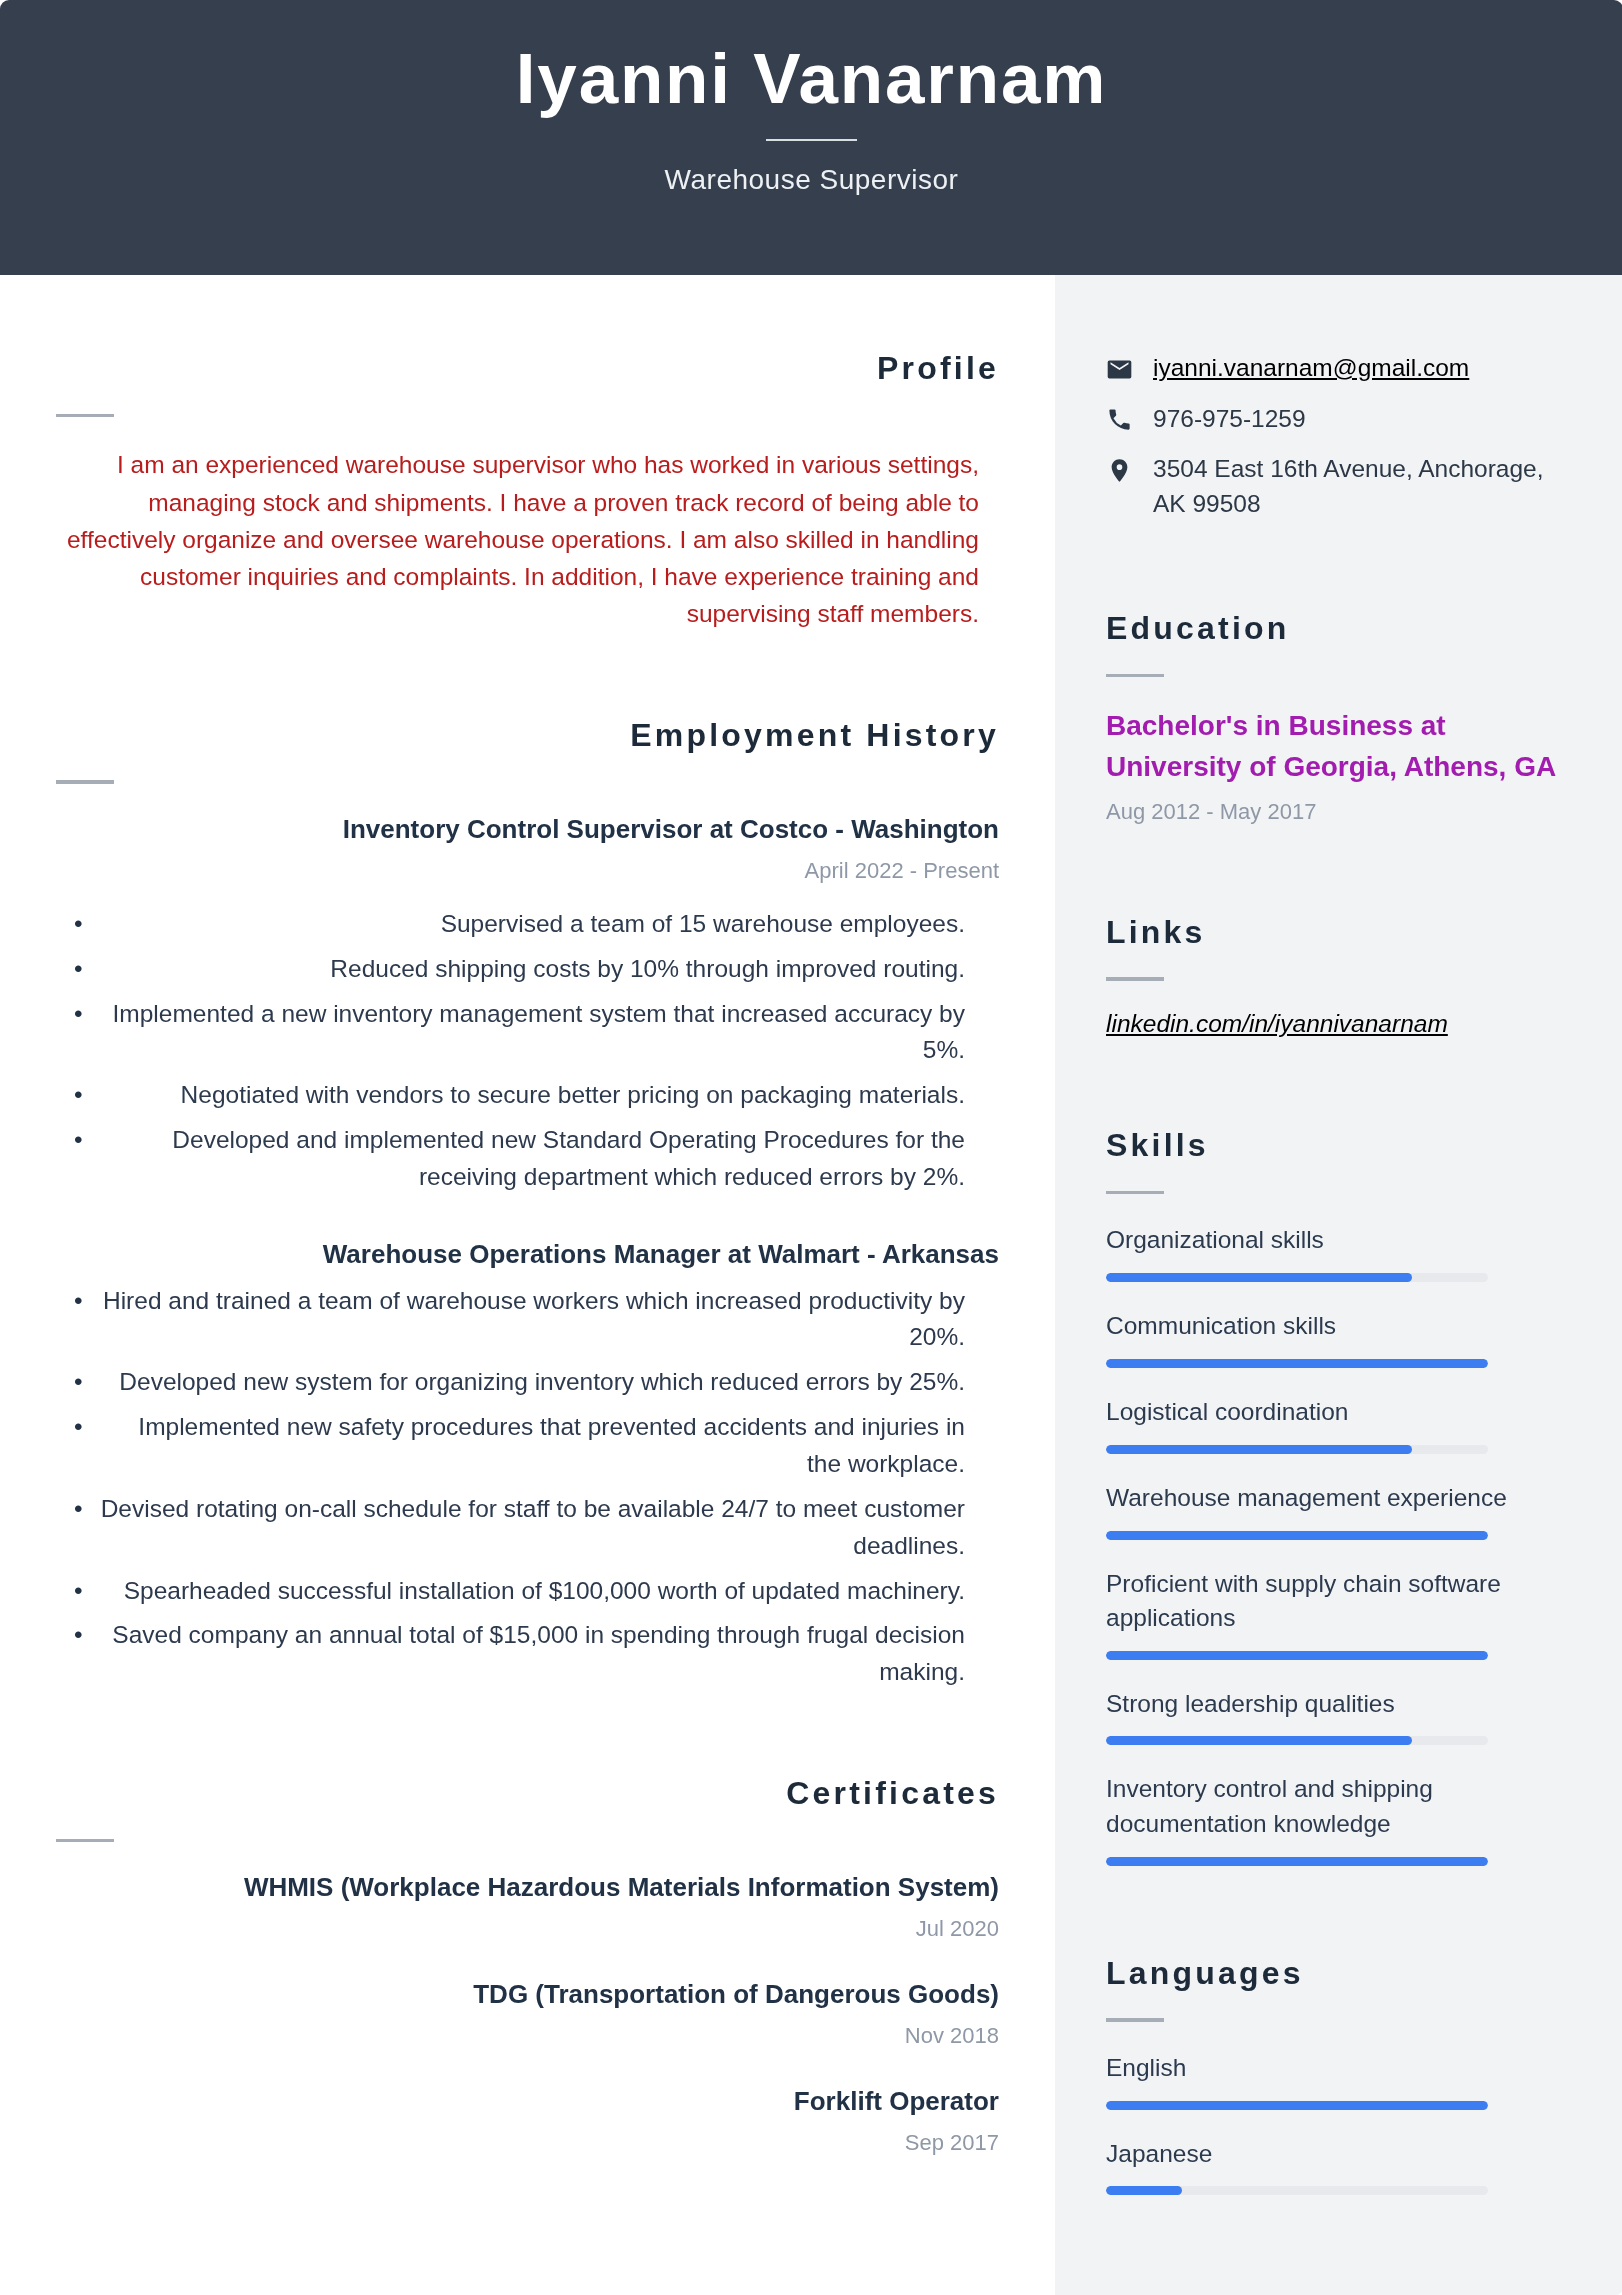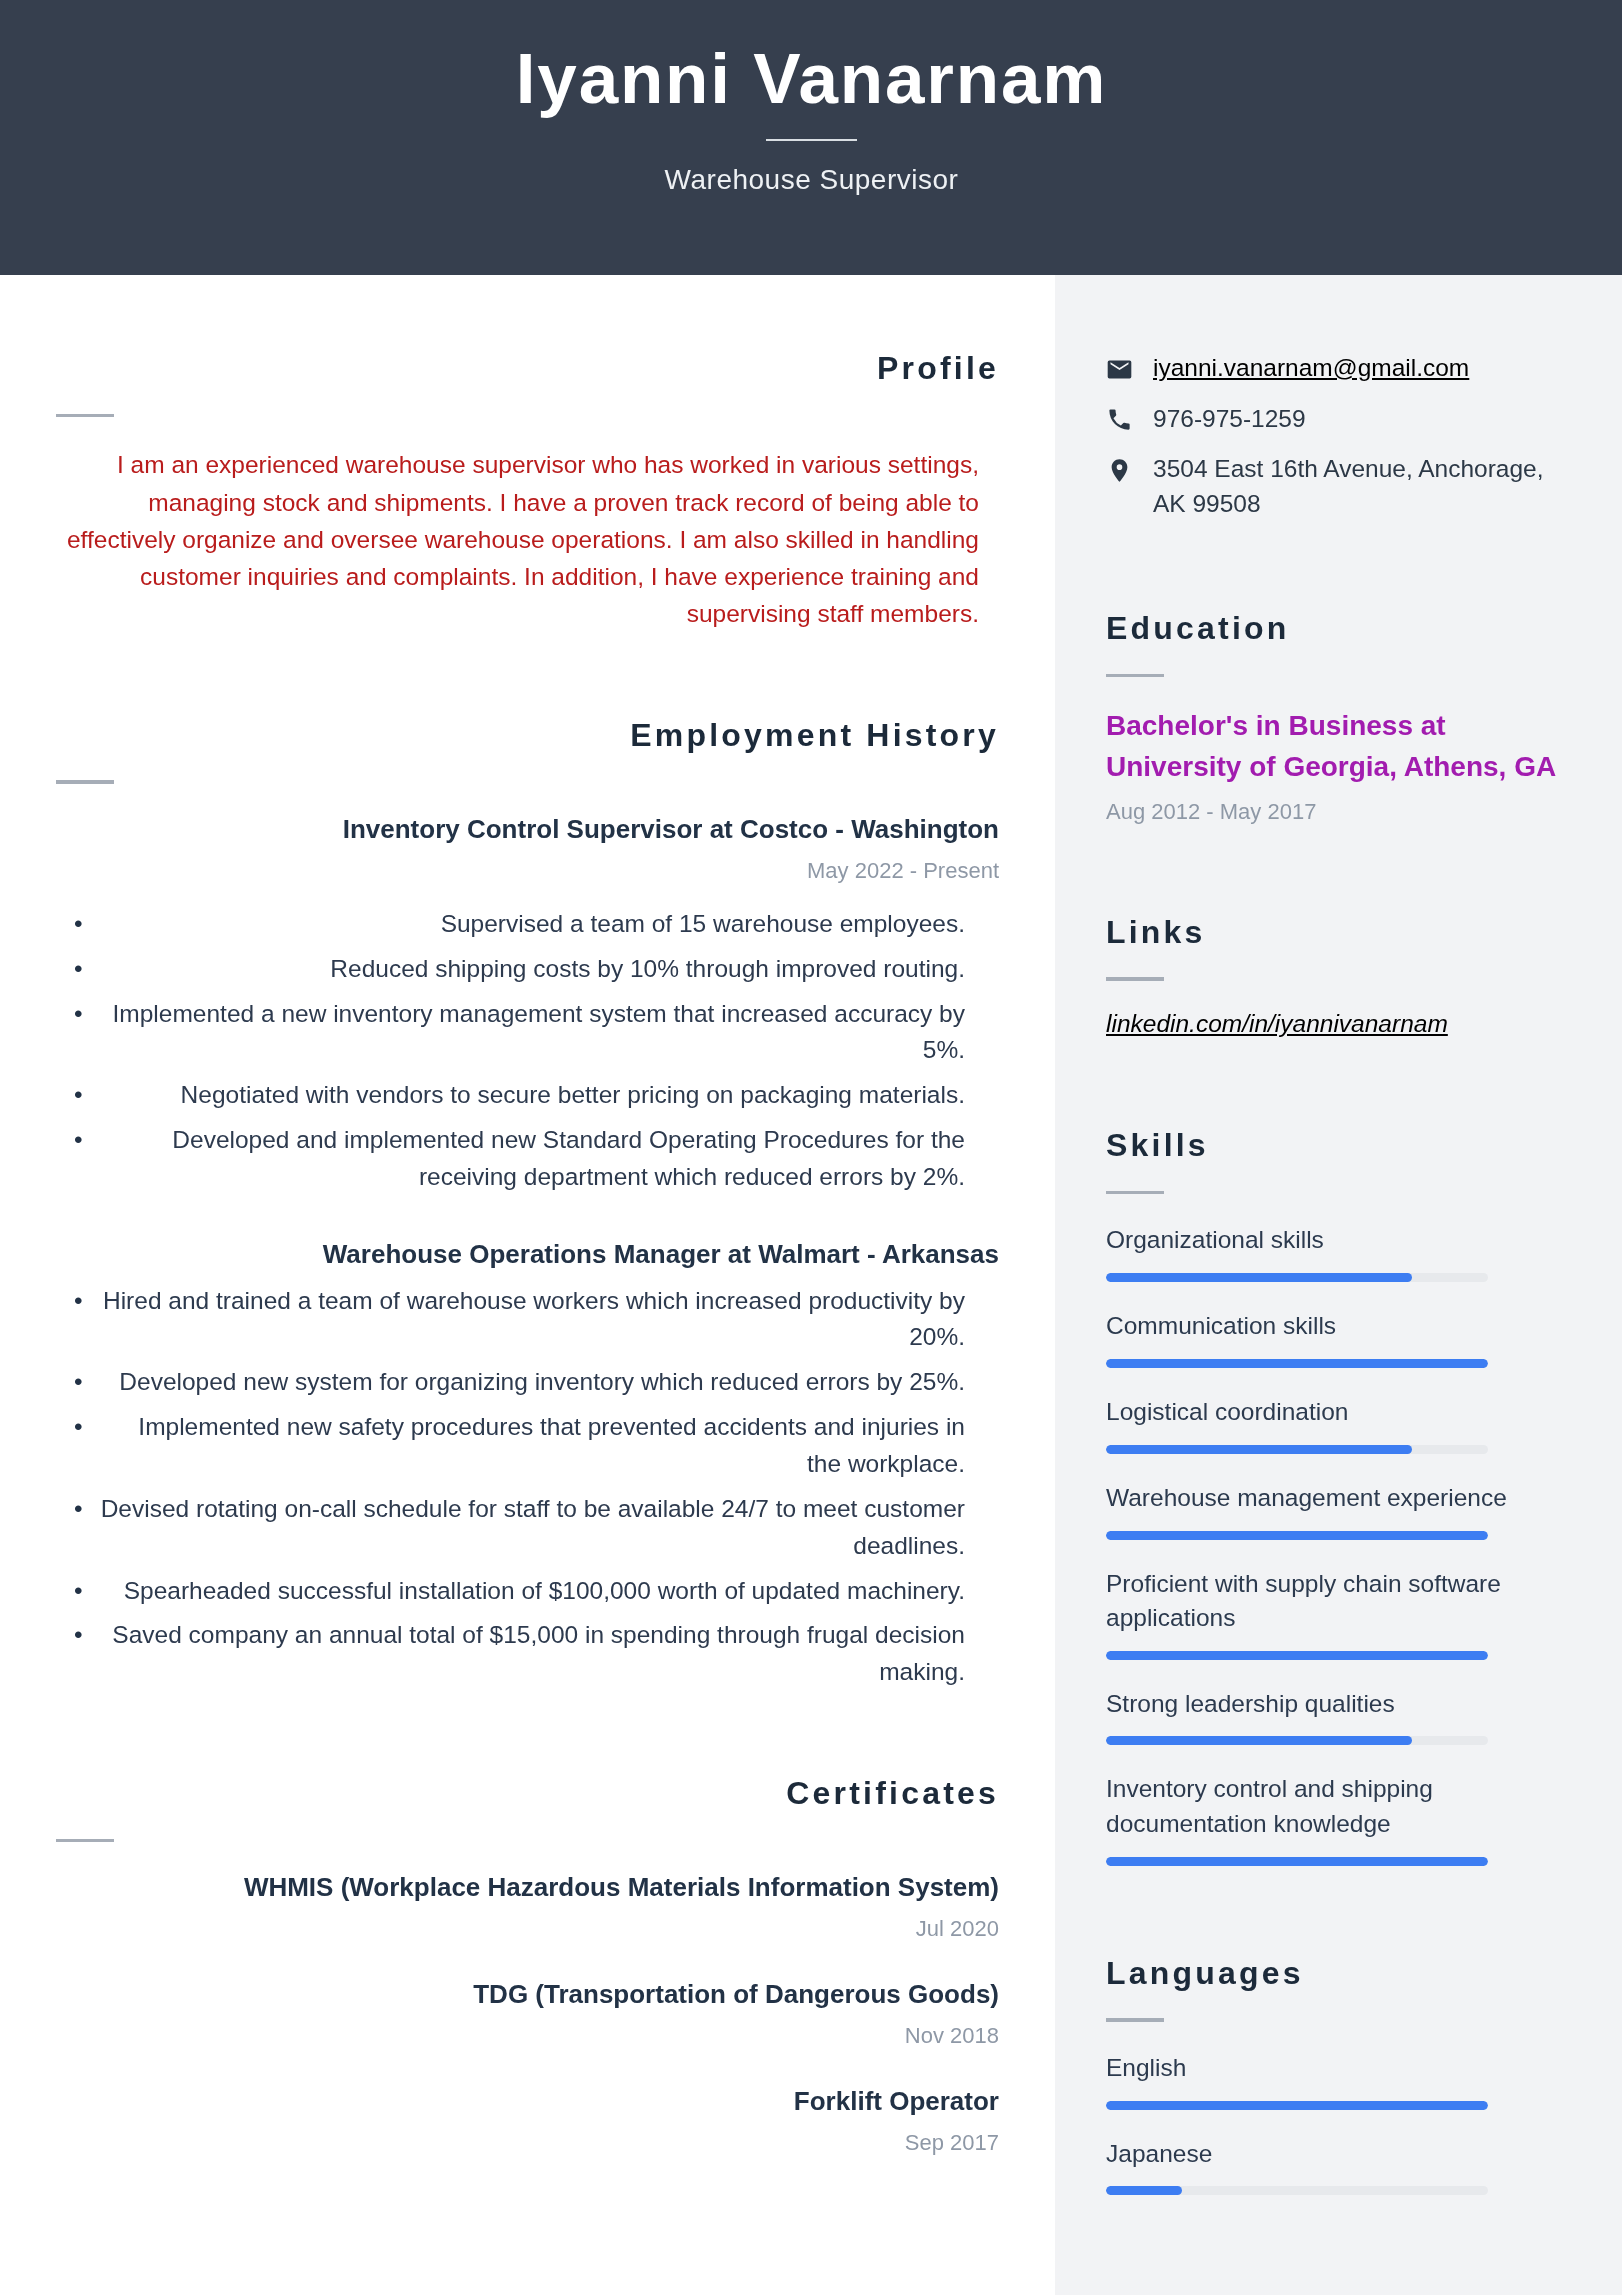--- a/index.html
+++ b/index.html
@@ -1,18 +1,18 @@
 <!DOCTYPE html>
 <html style="font-size:14.5px"><head>
 <meta charset="utf-8">
 <style>
   html,body{margin:0;padding:0;background:#ffffff;}
   .page{
     width:1623px;height:2296px;position:relative;overflow:hidden;
-    font-family:"Liberation Sans", sans-serif;background:#ffffff;
+    font-family:"Liberation Sans", sans-serif;background:#ffffff;border-radius:9px;
   }
   
   .header{
     height:275px;background:#363F4E;color:#ffffff;text-align:center;
     box-sizing:border-box;padding-top:42px;
   }
   .name{font-size:71px;font-weight:700;letter-spacing:1.8px;margin:0;line-height:1.05;}
   .name-rule{width:91px;height:0;border:none;border-top:2.7px solid #D9DEE3;margin:22px auto 23.6px;}
   .job-title{font-size:28px;font-weight:400;color:#EEF1F4;letter-spacing:0.5px;}
   
@@ -71,21 +71,21 @@
         <p class="profile-text">I am an experienced warehouse supervisor who has worked in various settings, managing stock and shipments. I have a proven track record of being able to effectively organize and oversee warehouse operations. I am also skilled in handling customer inquiries and complaints. In addition, I have experience training and supervising staff members.</p>
       </div>
 
       <div class="section">
         <h2 class="sec-h">Employment History</h2>
         <div class="sec-rule"></div>
         <div>
 
             <div class="job">
               <h3 class="job-h">Inventory Control Supervisor at Costco - Washington</h3>
-              <div class="date">May 2022 - Present</div>
+              <div class="date">April 2022 - Present</div>
               <ul class="bullets">
 
                   <li>Supervised a team of 15 warehouse employees.</li>
 
                   <li>Reduced shipping costs by 10% through improved routing.</li>
 
                   <li>Implemented a new inventory management system that increased accuracy by 5%.</li>
 
                   <li>Negotiated with vendors to secure better pricing on packaging materials.</li>
 

